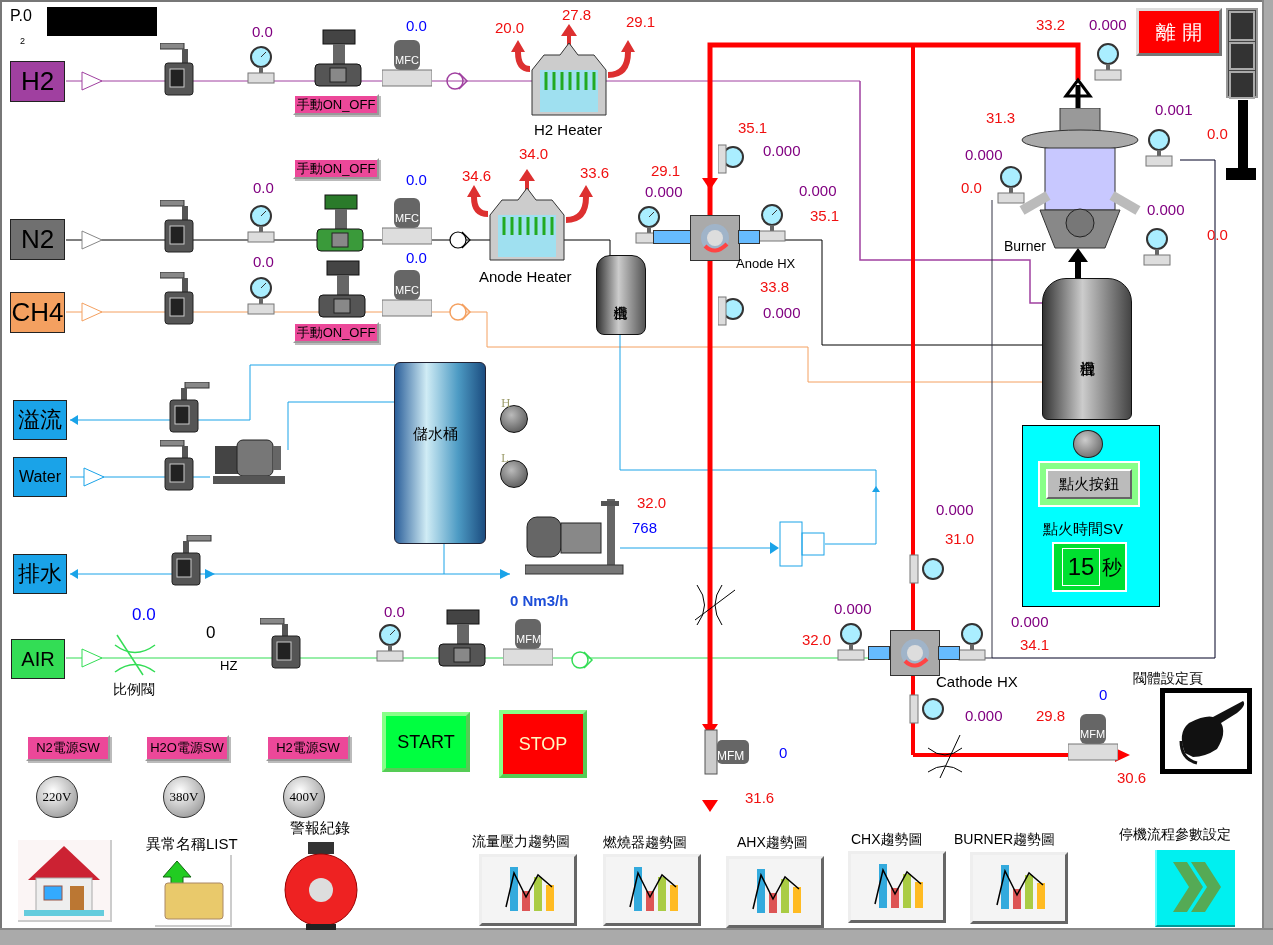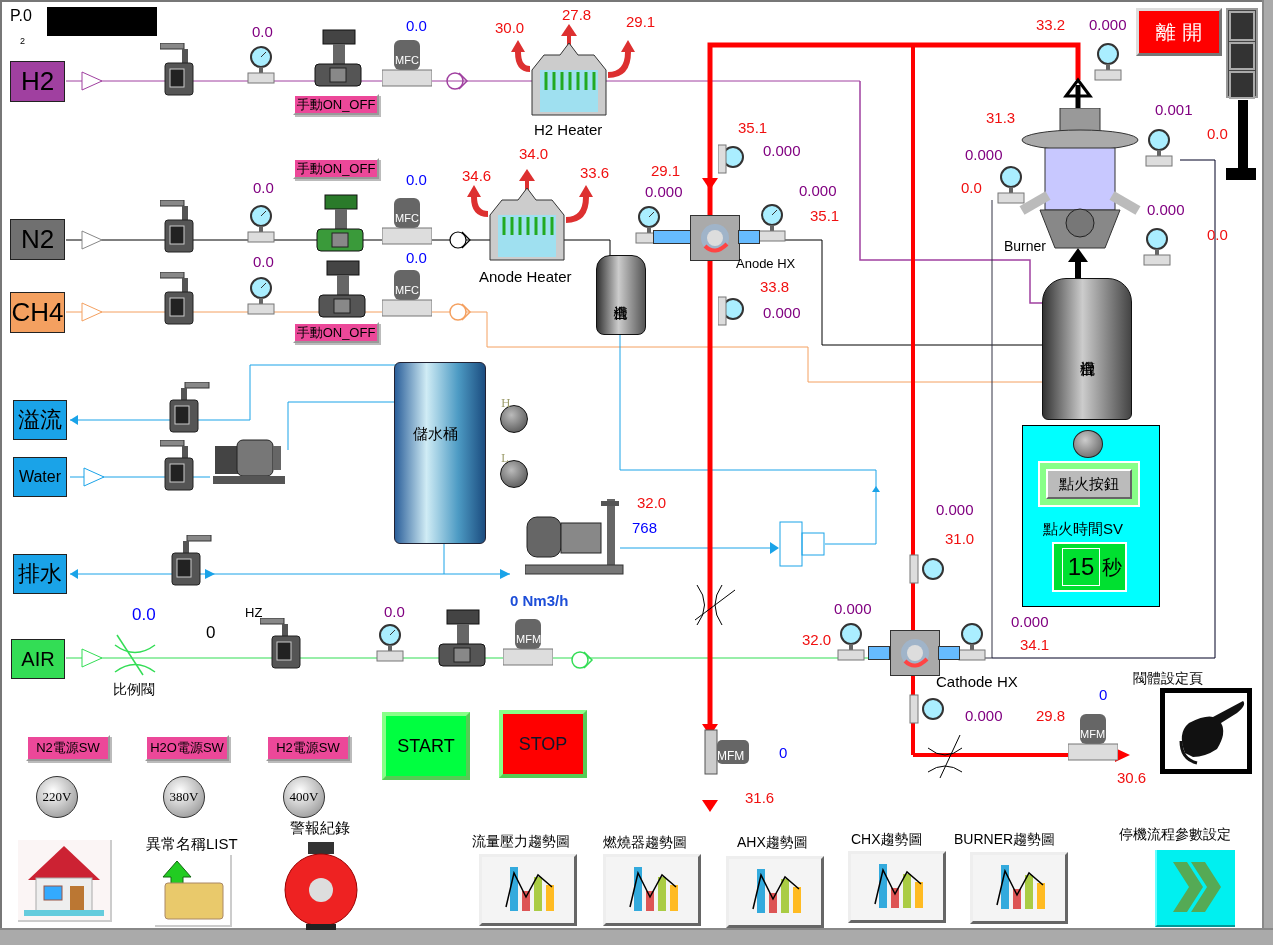--- a/index.html
+++ b/index.html
@@ -351,21 +351,21 @@
         <line x1="24" y1="32" x2="24" y2="50"></line>
         <line x1="32" y1="32" x2="32" y2="50"></line>
         <line x1="40" y1="32" x2="40" y2="50"></line>
         <line x1="48" y1="32" x2="48" y2="50"></line>
         <line x1="56" y1="32" x2="56" y2="50"></line>
         <line x1="64" y1="32" x2="64" y2="50"></line>
       </g>
     </svg>
 </div>
 <div class="t blk" style="left:534px;top:122px;">H2 Heater</div>
-<div class="t red" style="left:495px;top:20px;">30.0</div>
+<div class="t red" style="left:495px;top:20px;">20.0</div>
 <div class="t red" style="left:562px;top:7px;">27.8</div>
 <div class="t red" style="left:626px;top:14px;">29.1</div>
 
 <div class="abs" style="left:488px;top:185px;width:78px;height:77px;">
   <svg width="78" height="77">
       <path d="M2,30 L14,15 L30,15 L39,3 L48,15 L64,15 L76,30 L76,75 L2,75 Z" fill="#ccc" stroke="#333"></path>
       <rect x="10" y="30" width="58" height="42" fill="#9fe0f0"></rect>
       <g stroke="#2a2" stroke-width="3">
         <line x1="16" y1="32" x2="16" y2="50"></line>
         <line x1="24" y1="32" x2="24" y2="50"></line>
@@ -467,21 +467,21 @@
       <rect x="76" y="6" width="18" height="5" fill="#555"></rect>
       <rect x="0" y="70" width="98" height="9" fill="#777" stroke="#333"></rect>
     </svg>
 </div>
 <div class="t red" style="left:637px;top:495px;">32.0</div>
 <div class="t blu" style="left:632px;top:520px;">768</div>
 
 <div class="t blu" style="left:132px;top:607px;font-size:17px;">0.0</div>
 <div class="t blk" style="left:113px;top:681px;font-size:14px;">比例閥</div>
 <div class="t blk" style="left:206px;top:625px;font-size:17px;">0</div>
-<div class="t blk" style="left:220px;top:605px;font-size:13px;margin-left:25px;">HZ</div>
+<div class="t blk" style="left:220px;top:658px;font-size:13px;">HZ</div>
 <div class="t pur" style="left:384px;top:604px;">0.0</div>
 <div class="t" style="left:510px;top:593px;color:#1d4ed8;font-weight:bold;">0 Nm3/h</div>
 
 <div class="abs" style="left:890px;top:630px;width:48px;height:44px;background:#aaa;border:1px solid #333;">
   <svg width="48" height="44">
       <circle cx="24" cy="22" r="14" fill="#9bd" opacity="0.6"></circle>
       <circle cx="24" cy="22" r="8" fill="#ddd"></circle>
       <path d="M14,30 Q24,40 36,28" stroke="#f44" stroke-width="4" fill="none"></path>
     </svg>
 </div>
@@ -503,25 +503,25 @@
 <div class="t red" style="left:1117px;top:770px;">30.6</div>
 
 <div class="t blk" style="left:1133px;top:670px;font-family:'DejaVu Serif',serif;font-size:14px;">閥體設定頁</div>
 <div class="abs" style="left:1160px;top:688px;width:92px;height:86px;background:#fff;border:5px solid #000;box-sizing:border-box;">
   <svg width="82" height="76">
       <path d="M20,60 Q12,40 24,30 Q40,22 48,24 L78,8 Q82,12 72,20 L56,30 Q62,40 52,56 Q40,64 28,64 Z" fill="#111"></path>
       <path d="M16,48 Q16,66 32,70" stroke="#111" stroke-width="3" fill="none"></path>
     </svg>
 </div>
 
-<div class="abs" style="left:382px;top:712px;width:88px;height:68px;background:#00ff40;border:4px solid;border-color:#88ff88 #5c5 #5c5 #88ff88;box-sizing:border-box;display:flex;align-items:center;justify-content:center;">
+<div class="abs" style="left:382px;top:712px;width:88px;height:60px;background:#00ff40;border:4px solid;border-color:#88ff88 #5c5 #5c5 #88ff88;box-sizing:border-box;display:flex;align-items:center;justify-content:center;">
   <span style="font-size:18px;color:#000;">START</span>
 </div>
 <div class="abs" style="left:499px;top:710px;width:88px;height:68px;background:#ff0000;border:4px solid;border-color:#88ff88 #5c5 #5c5 #88ff88;box-sizing:border-box;display:flex;align-items:center;justify-content:center;">
-  <span style="font-size:18px;color:#0f172a;">STOP</span>
+  <span style="font-size:18px;color:#fef9c3;">STOP</span>
 </div>
 
 <div class="btn-green-sm" style="left:26px;top:735px;width:84px;height:26px;">N2電源SW</div>
 <div class="btn-green-sm" style="left:145px;top:735px;width:84px;height:26px;">H2O電源SW</div>
 <div class="btn-green-sm" style="left:266px;top:735px;width:84px;height:26px;">H2電源SW</div>
 <div class="volt" style="left:36px;top:776px;">220V</div>
 <div class="volt" style="left:163px;top:776px;">380V</div>
 <div class="volt" style="left:283px;top:776px;">400V</div>
 
 <div class="abs" style="left:18px;top:840px;width:92px;height:80px;background:#fbf5f5;border-right:2px solid #ccc;border-bottom:2px solid #ccc;">

